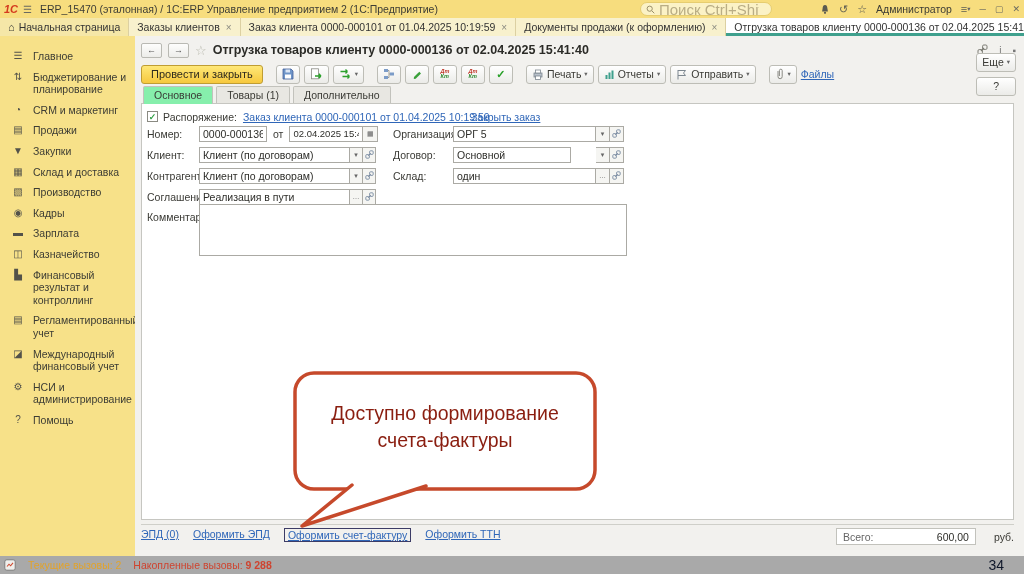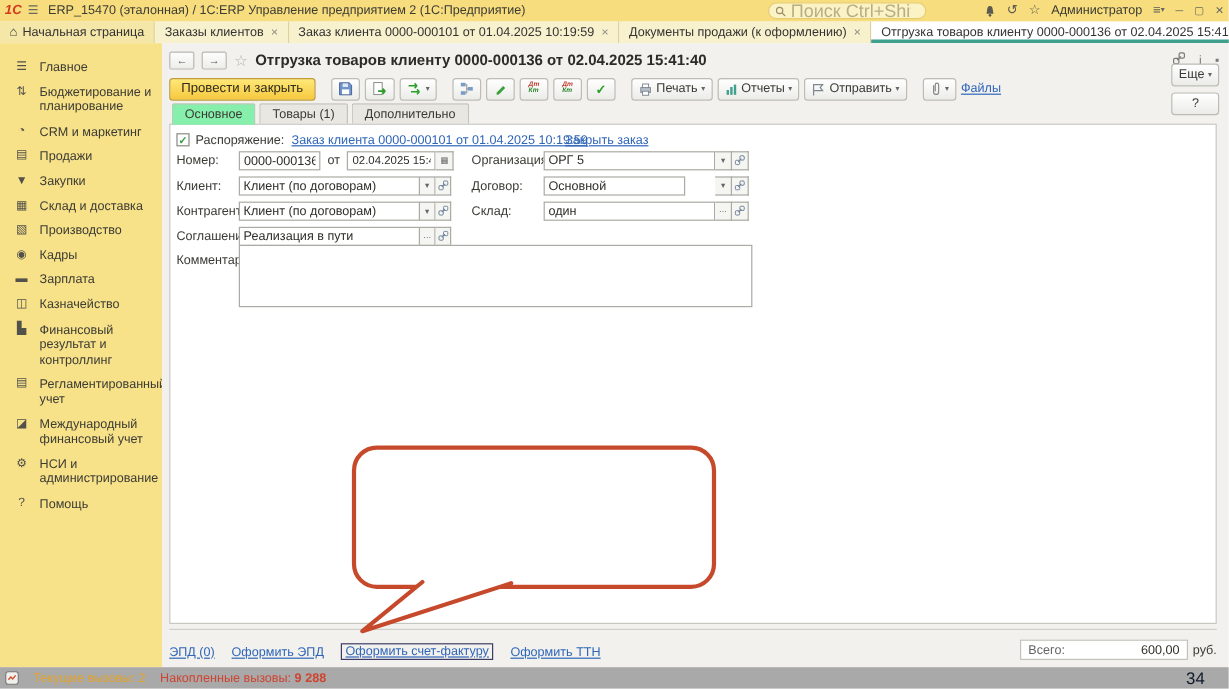--- a/index.html
+++ b/index.html
@@ -72,23 +72,23 @@
   .fin input { border:none; outline:none; width:100%; height:100%; font-size:10.5px; padding:0 3px;
                font-family:"Liberation Sans",sans-serif; color:#2e2e2a; background:transparent; }
   .fbtn { width:13px; height:16px; border:1px solid #abaaa4; border-left:none; background:#f5f5f2;
           display:flex; align-items:center; justify-content:center; font-size:7px; color:#666; }
   .checkbox { width:11px; height:11px; border:1px solid #8a8a82; background:#fff; display:flex;
               align-items:center; justify-content:center; font-size:9px; color:#2f9e44; font-weight:bold; }
   textarea.comment { position:absolute; left:57px; top:100px; width:428px; height:52px; border:1px solid #abaaa4;
               resize:none; font-family:"Liberation Sans",sans-serif; font-size:10.5px; padding:2px 3px; outline:none; }
 
   .main-footer { position:absolute; left:6px; right:10px; bottom:6px; height:26px; border-top:1px solid #cfcfc9;
-                 display:flex; align-items:flex-end; gap:14px; font-size:10.5px; padding-top:3px; }
+                 display:flex; align-items:flex-start; gap:14px; font-size:10.5px; padding-top:3px; }
   .hl-box { border:1px solid #3c3c66; padding:0 3px; }
-  .total-wrap { margin-left:auto; display:flex; align-items:center; gap:4px; }
+  .total-wrap { margin-left:auto; display:flex; align-items:center; gap:18px; }
   .total-box { border:1px solid #c2c2bc; background:#fff; height:17px; display:flex; align-items:center;
                padding:0 6px; min-width:140px; justify-content:space-between; }
   .total-label { color:#666; } .total-value { color:#2e2e2a; }
   .currency { color:#3a3a35; }
 
   
   .callout { position:absolute; left:292px; top:370px; width:310px; height:160px; z-index:6; }
   .callout svg { position:absolute; left:0; top:0; }
   .callout-text { position:absolute; top:30px; left:14px; width:278px; text-align:center;
                   font-size:19.5px; color:#8a1e10; line-height:1.4; }
@@ -458,20 +458,21 @@
       <span class="currency">руб.</span>
     </span>
   </div>
 </div>
 
 <div class="callout">
   <svg width="310" height="160" viewBox="0 0 310 160">
     <rect x="3" y="3" width="300" height="116" rx="19" fill="#ffffff" stroke="#c6492b" stroke-width="3.5"></rect>
     <path d="M60 115 L10 156 L134 116" fill="#ffffff" stroke="#c6492b" stroke-width="3.5" stroke-linejoin="round" stroke-linecap="round"></path>
   </svg>
+  <div class="callout-text">Доступно формирование счета-фактуры</div>
 </div>
 
 <div class="statusbar">
   <svg width="12" height="12" viewBox="0 0 12 12">
       <rect x="0.8" y="0.8" width="10.4" height="10.4" rx="2" fill="#efefec" stroke="#777" stroke-width="0.9"></rect>
       <path d="M3 7.5 L5 5.2 L6.6 6.8 L9 3.8" stroke="#cf4a30" fill="none" stroke-width="1.1"></path>
     </svg>
   <span class="sb-current">Текущие вызовы: 2</span>
   <span class="sb-acc"><span>Накопленные вызовы:</span> <b>9 288</b></span>
   <span class="slide-num">34</span>

